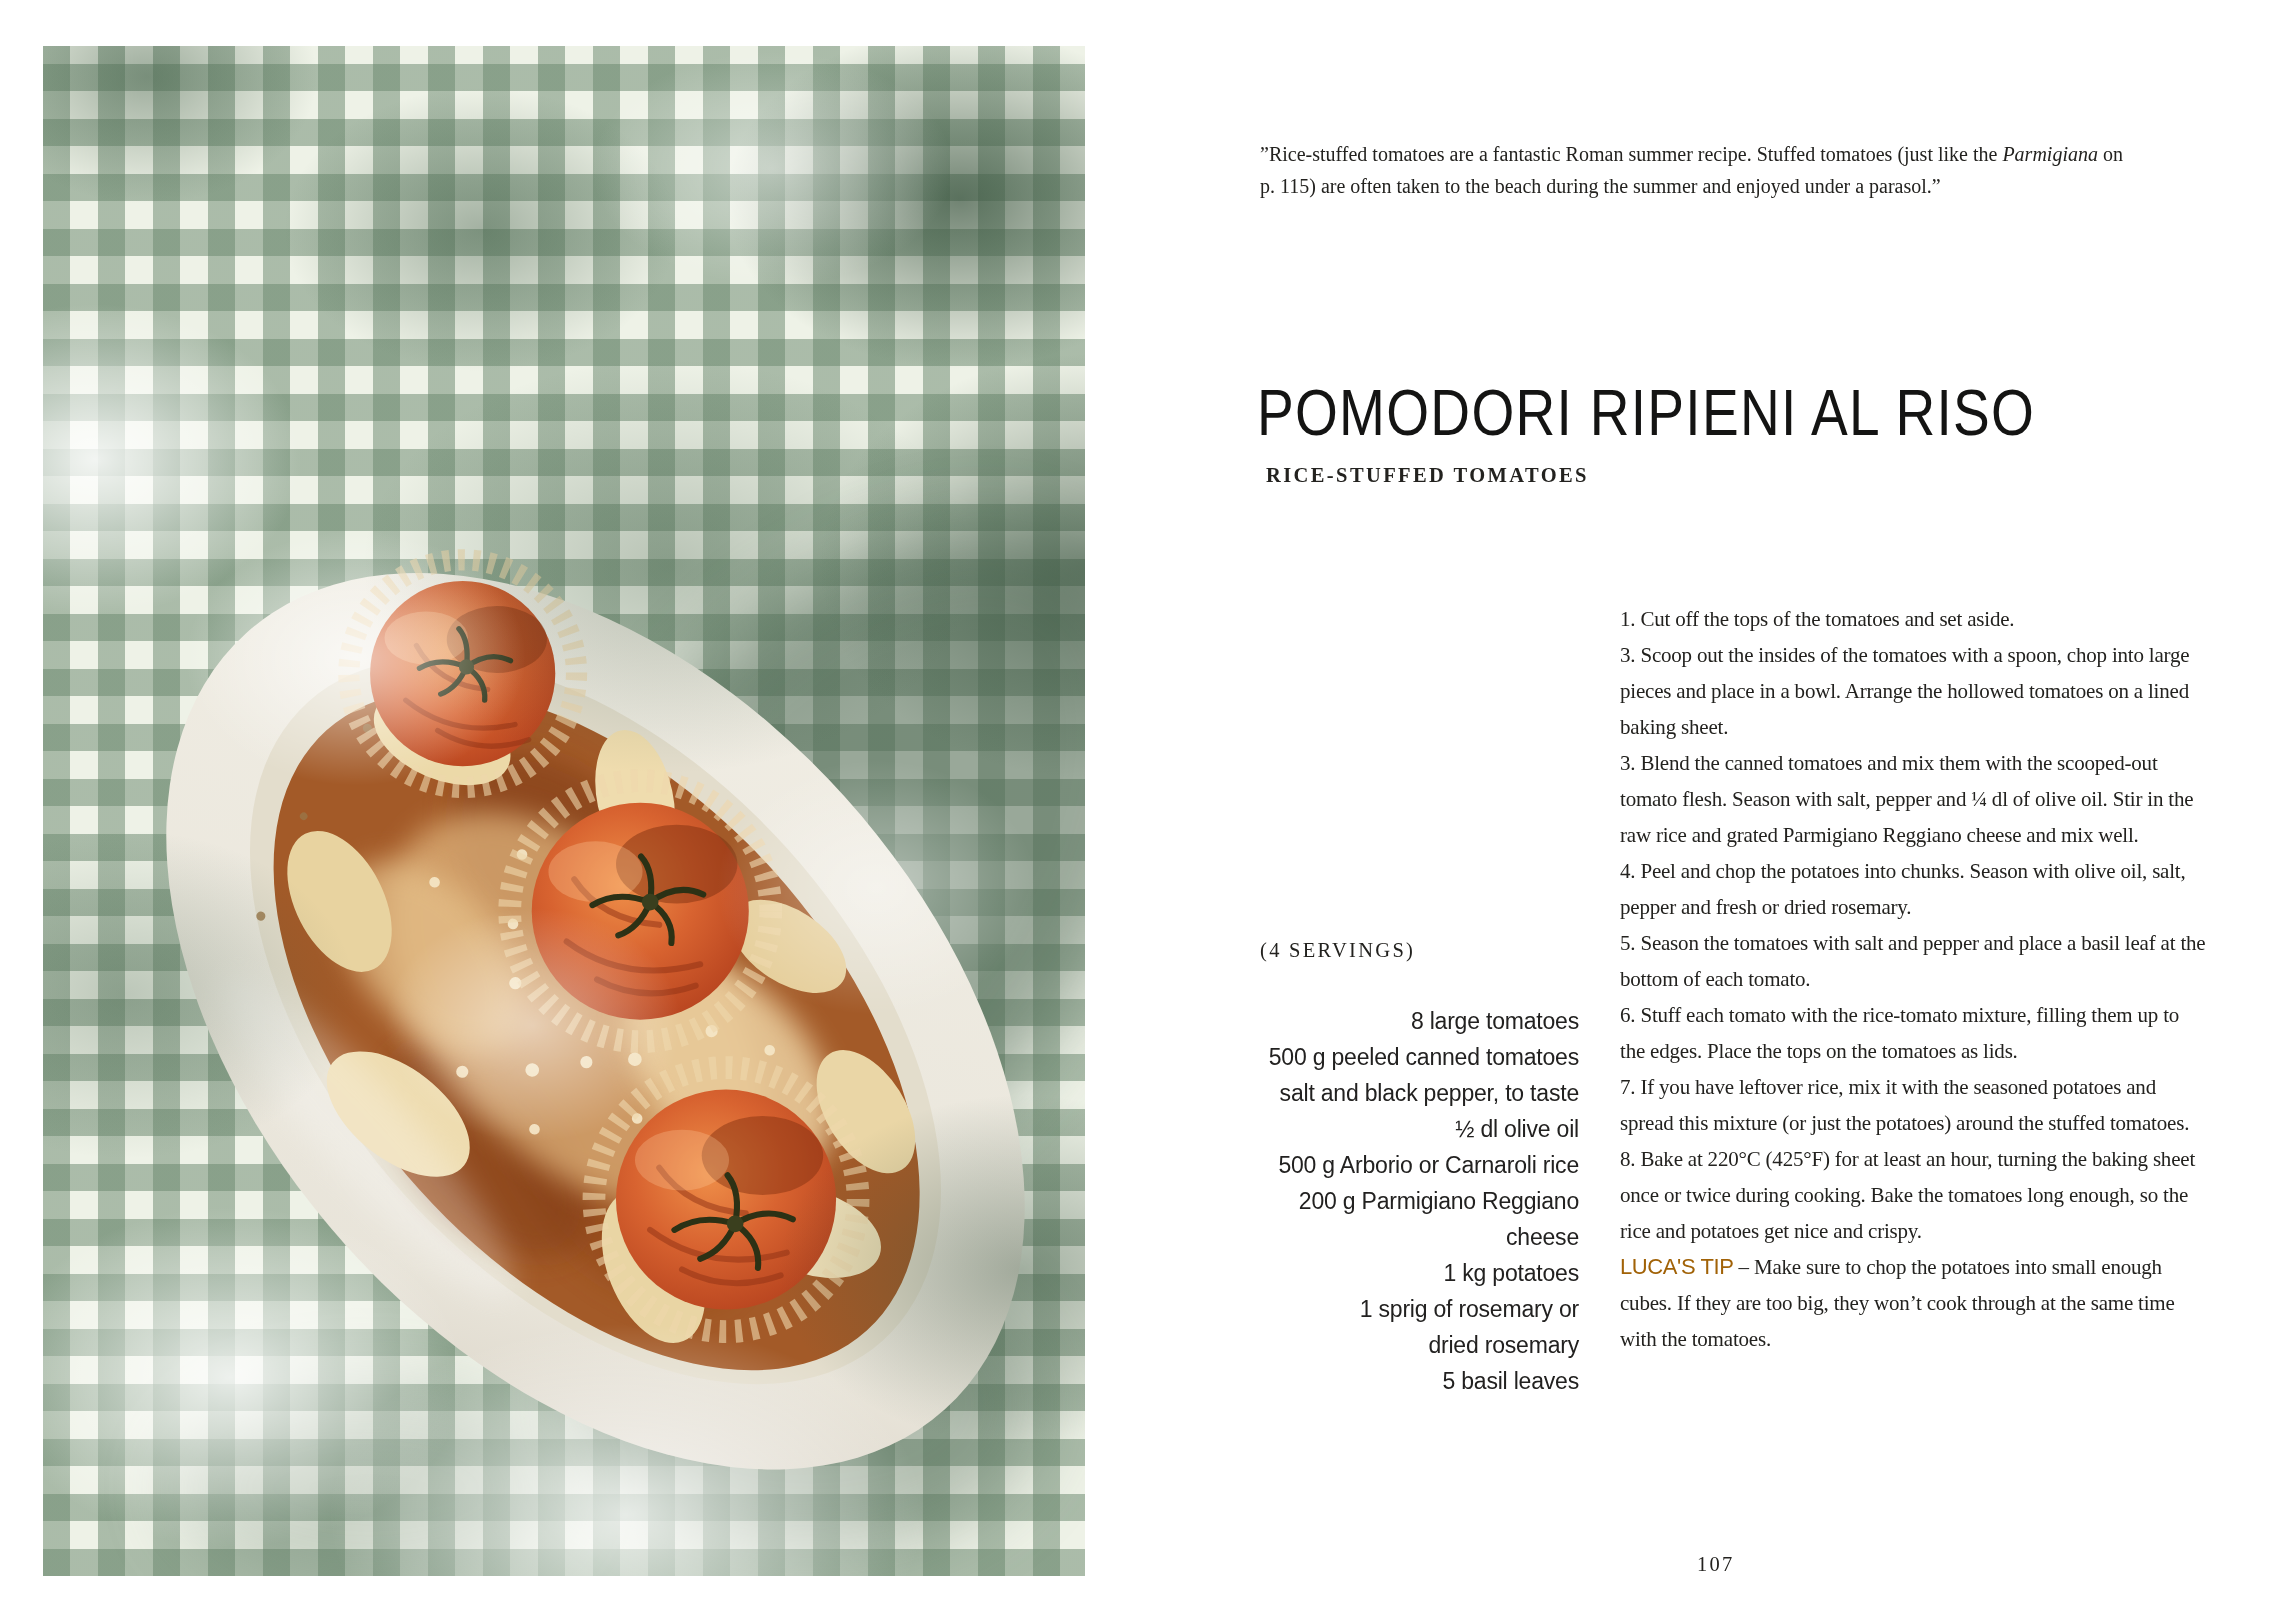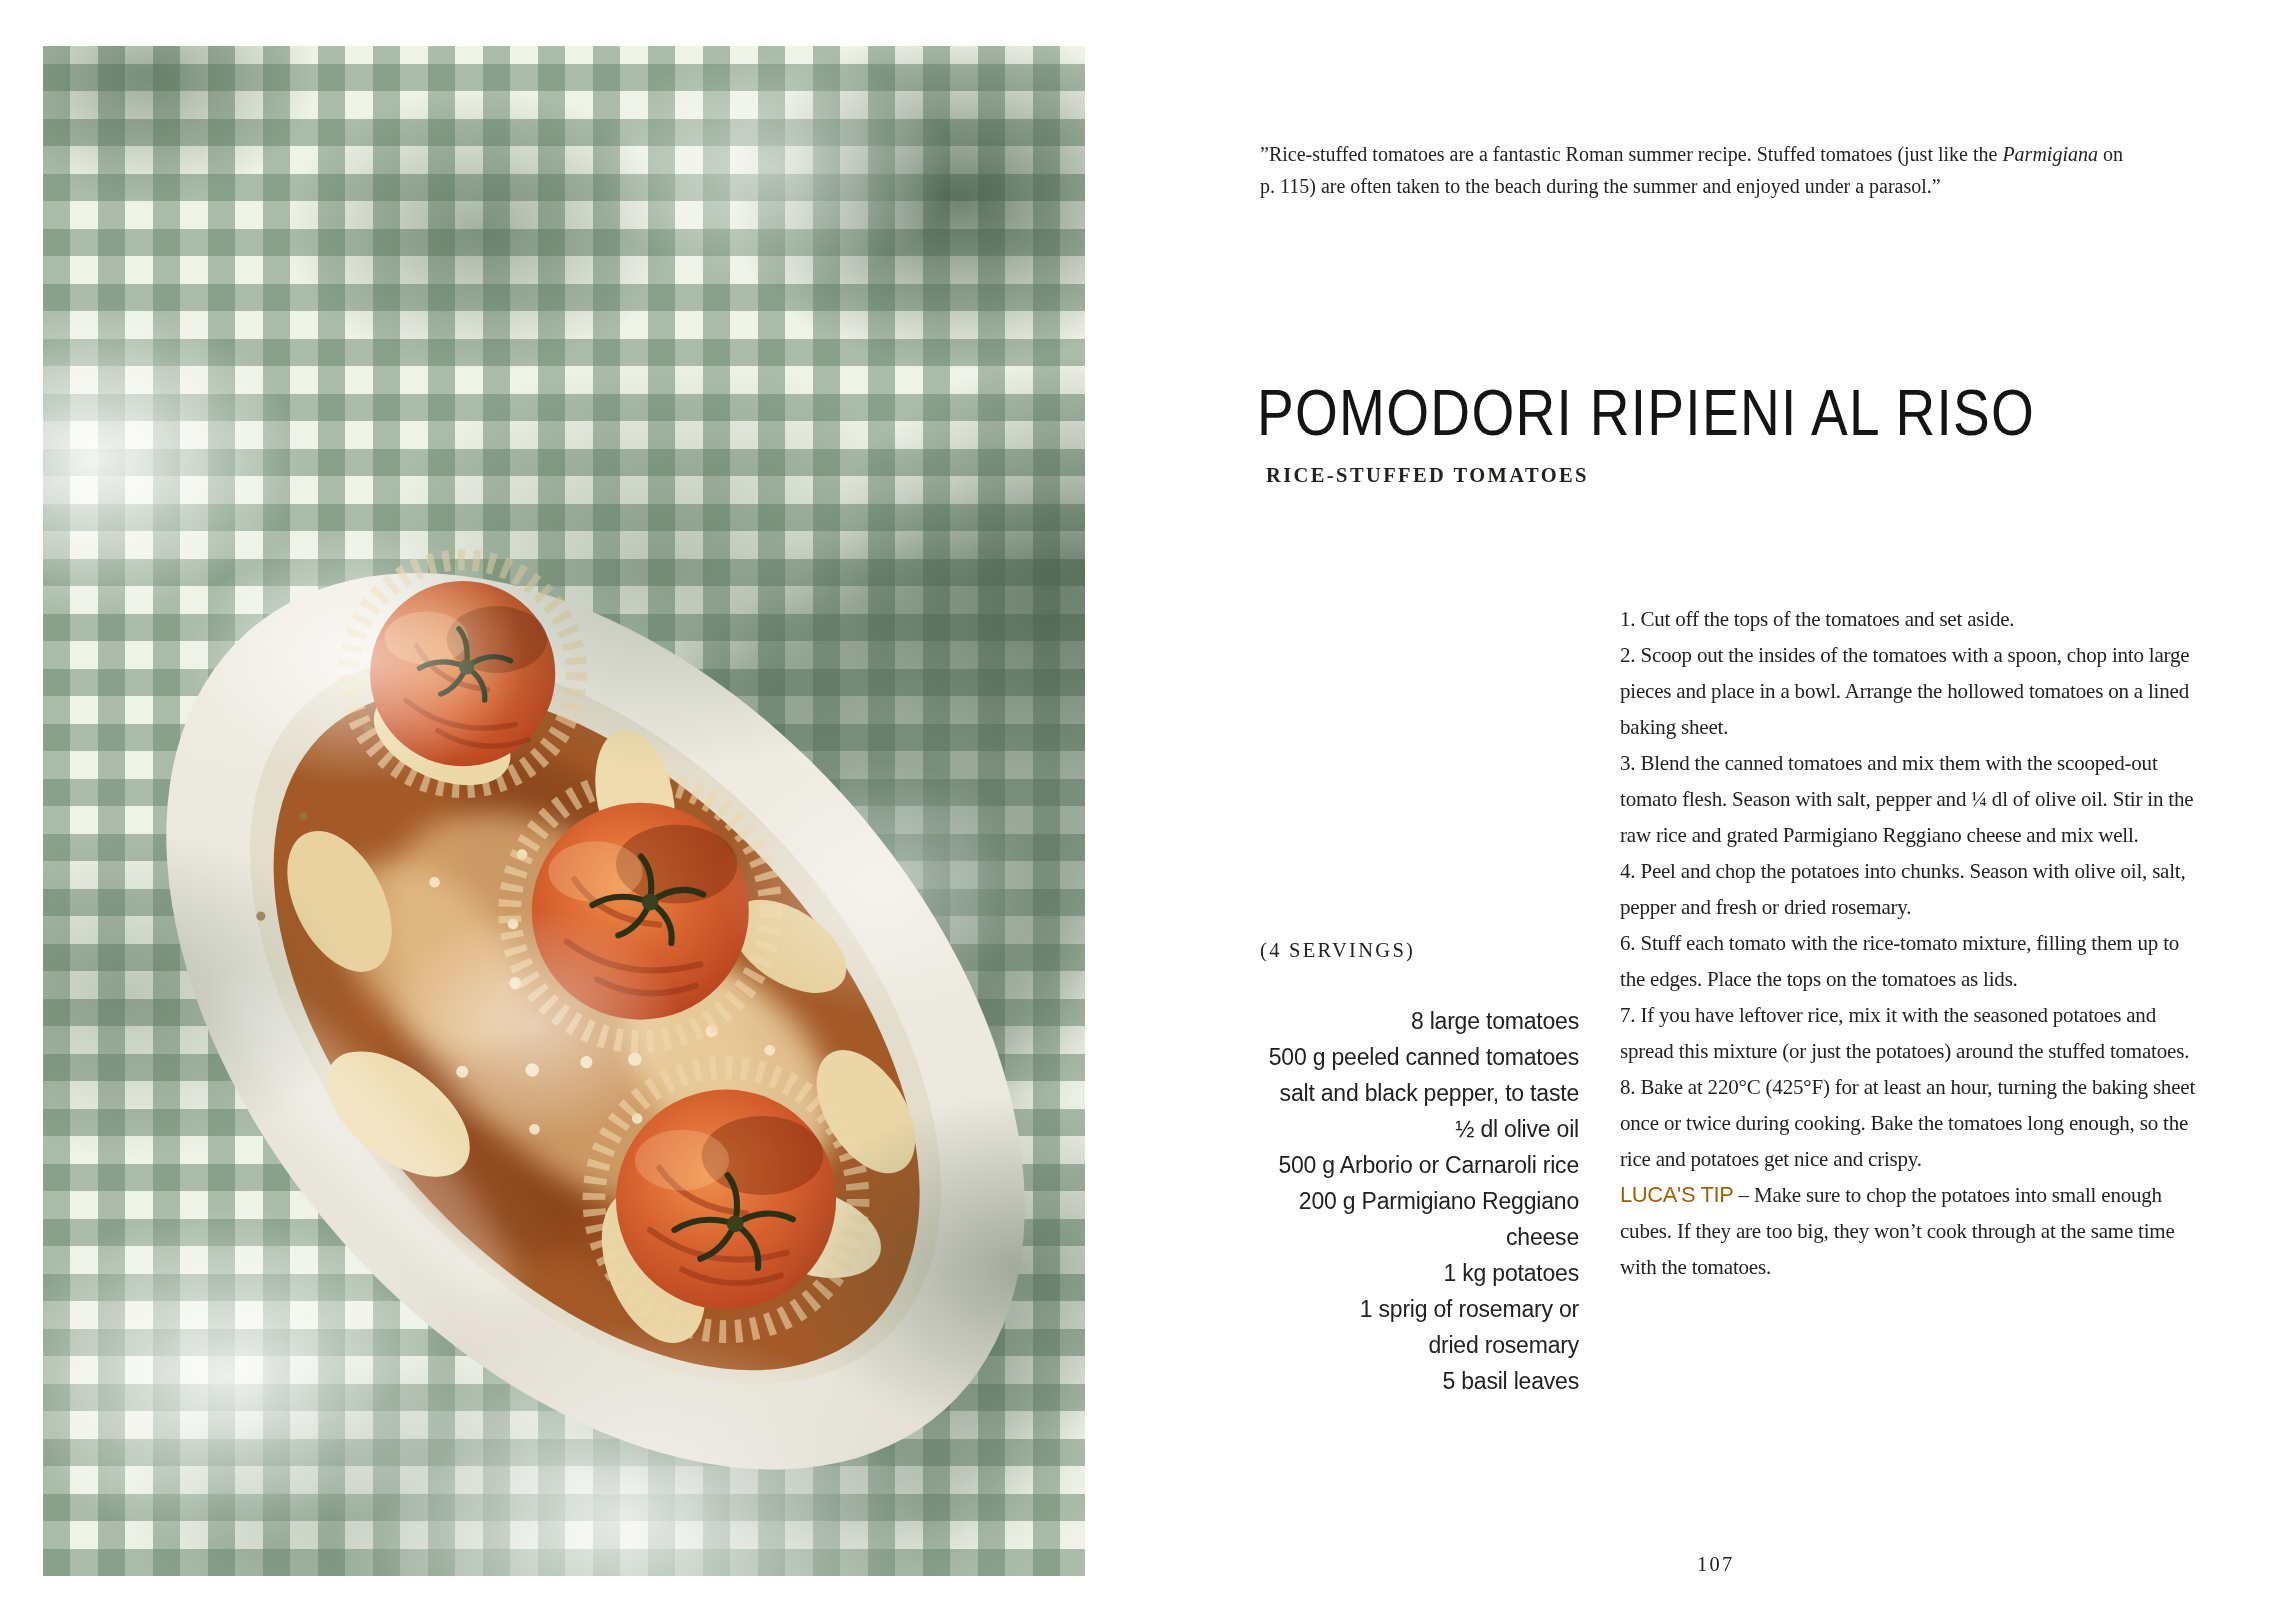--- a/index.html
+++ b/index.html
@@ -259,23 +259,24 @@
   <li>½ dl olive oil</li>
   <li>500 g Arborio or Carnaroli rice</li>
   <li>200 g Parmigiano Reggiano cheese</li>
   <li>1 kg potatoes</li>
   <li>1 sprig of rosemary or dried&nbsp;rosemary</li>
   <li>5 basil leaves</li>
 </ul>
 
 <div class="instructions">
   <p>1. Cut off the tops of the tomatoes and set aside.</p>
-  <p>2. Scoop out the insides of the tomatoes with a spoon, chop into large pieces and place in a bowl. Arrange the hollowed tomatoes on a lined baking sheet.</p>
+  <p>3. Scoop out the insides of the tomatoes with a spoon, chop into large pieces and place in a bowl. Arrange the hollowed tomatoes on a lined baking sheet.</p>
   <p>3. Blend the canned tomatoes and mix them with the scooped-out tomato flesh. Season with salt, pepper and ¼ dl of olive oil. Stir in the raw rice and grated Parmigiano Reggiano cheese and mix well.</p>
   <p>4. Peel and chop the potatoes into chunks. Season with olive oil, salt, pepper and fresh or dried rosemary.</p>
+  <p>5. Season the tomatoes with salt and pepper and place a basil leaf at the bottom of each tomato.</p>
   <p>6. Stuff each tomato with the rice-tomato mixture, filling them up to the edges. Place the tops on the tomatoes as lids.</p>
   <p>7. If you have leftover rice, mix it with the seasoned potatoes and spread this mixture (or just the potatoes) around the stuffed tomatoes.</p>
   <p>8. Bake at 220°C (425°F) for at least an hour, turning the baking sheet once or twice during cooking. Bake the tomatoes long enough, so the rice and potatoes get nice and crispy.</p>
   <p class="tip"><span class="tip-label">LUCA'S TIP</span> <span>– Make sure to chop the potatoes into small enough cubes. If they are too big, they won’t cook through at the same time with the tomatoes.</span></p>
 </div>
 
 <div class="pageno">107</div>
 
 
 </body></html>

